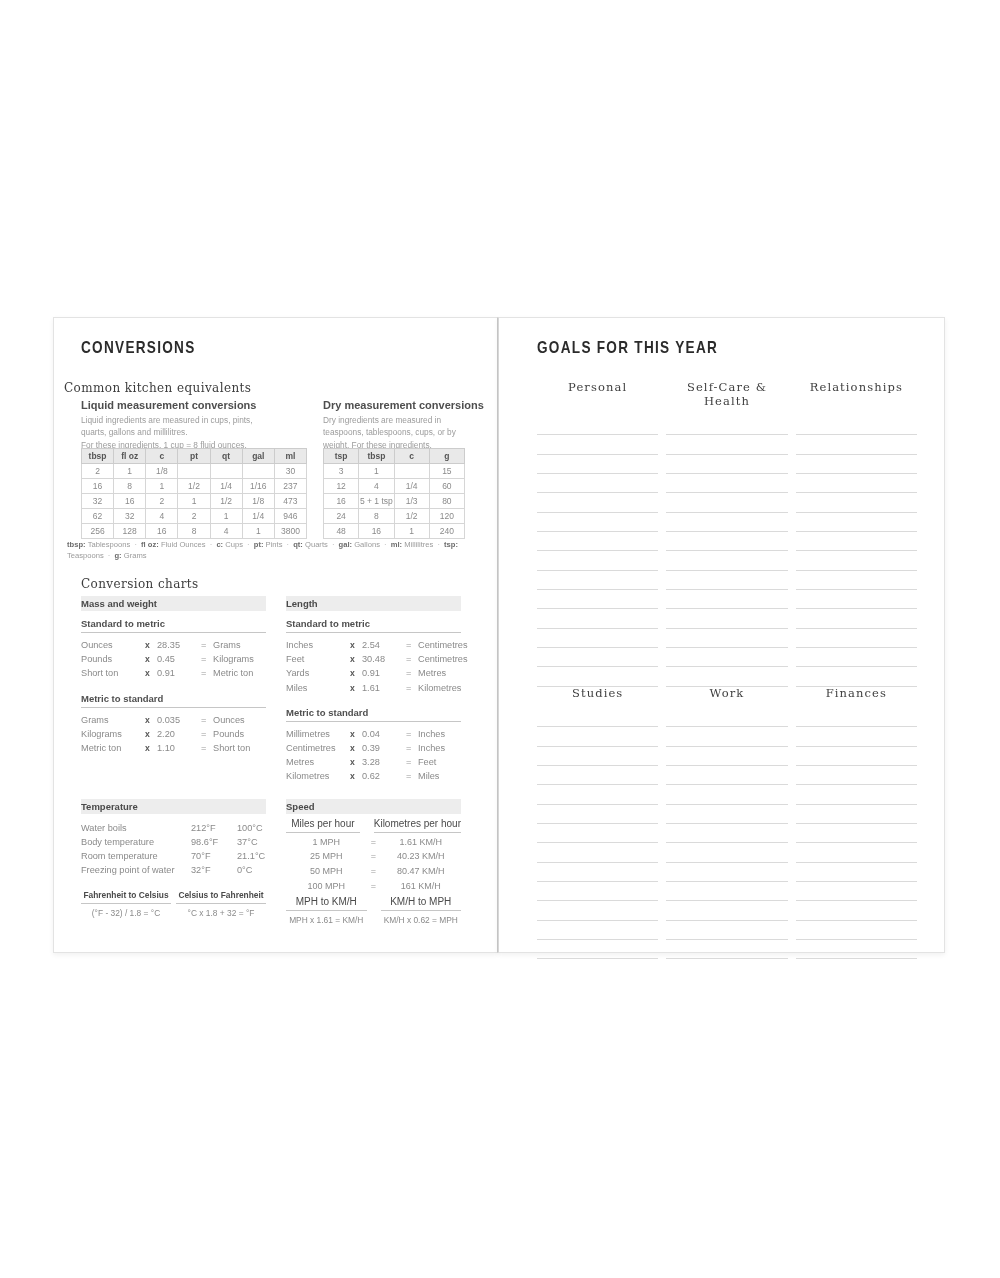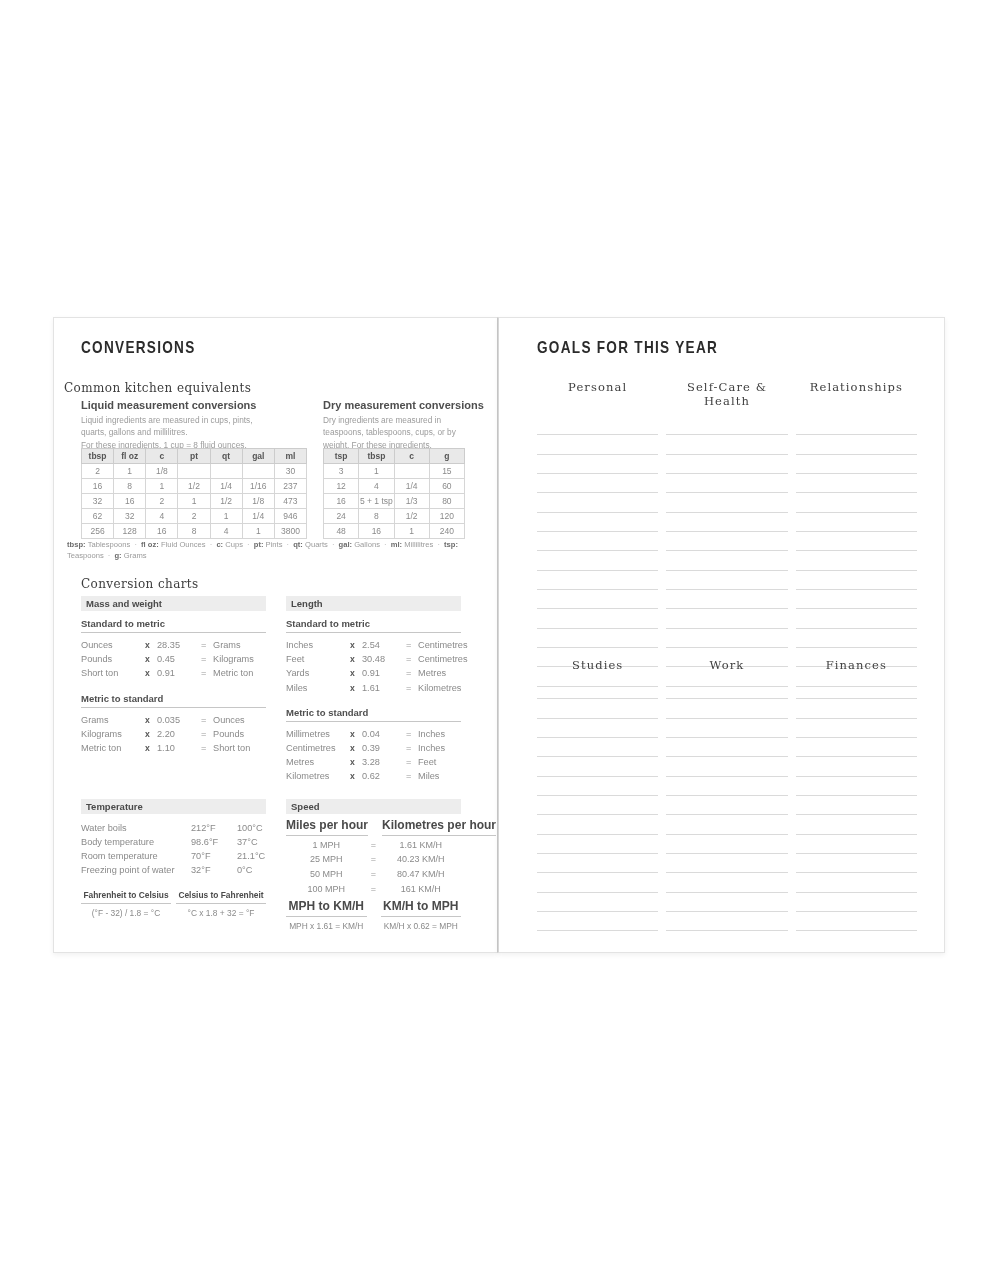--- a/index.html
+++ b/index.html
@@ -30,21 +30,21 @@
   table.kv th{background:#e9e9e9;color:#555555;font-weight:bold;border-color:#cccccc;}
   table.kv td{color:#8a8a8a;}
 
   .footnote{position:absolute;left:13px;top:222px;width:398px;font-size:7.6px;color:#9a9a9a;line-height:1.4;}
   .footnote .abbr{font-weight:bold;color:#6d6d6d;}
   .footnote .sep{color:#bbbbbb;padding:0 2px;}
 
   .chart-col{position:absolute;top:278px;}
   .chart-col.c-left{left:27px;width:185px;}
   .chart-col.c-right{left:232px;width:175px;}
-  .bar{background:#ededed;height:15px;line-height:15px;padding-left:5px;font-size:9.5px;font-weight:bold;color:#4a4a4a;margin-bottom:7px;}
+  .bar{background:#ededed;height:15px;line-height:15px;font-size:9.5px;font-weight:bold;color:#4a4a4a;margin-bottom:7px;}
   .subhead{font-size:9.5px;font-weight:bold;color:#4f4f4f;padding-bottom:3px;border-bottom:1px solid #c6c6c6;margin-bottom:5px;}
   .subhead.later{margin-top:12px;}
   .crow{display:flex;align-items:center;height:14.2px;font-size:9.2px;color:#8a8a8a;}
   .c-label{flex:0 0 64px;}
   .c-x{flex:0 0 12px;font-weight:bold;color:#555555;font-size:8.6px;}
   .c-val{flex:0 0 44px;}
   .c-eq{flex:0 0 12px;color:#9a9a9a;}
   .c-res{flex:1;}
   .bar.second{margin-top:44px;}
   .bar.speedbar{margin-top:15px;margin-bottom:4px;}
@@ -53,32 +53,32 @@
   .t-label{flex:0 0 110px;}
   .t-f{flex:0 0 46px;}
   .t-c{flex:1;}
 
   .fc-block{display:flex;gap:5px;margin-top:13px;}
   .fc-cell{flex:1;text-align:center;}
   .fc-head{font-size:8.4px;font-weight:bold;color:#4a4a4a;padding-bottom:3px;border-bottom:1px solid #c6c6c6;white-space:nowrap;}
   .fc-formula{font-size:8.4px;color:#8a8a8a;padding-top:4px;white-space:nowrap;}
 
   .speed-headrow{display:flex;margin-bottom:2px;}
-  .sp-h{flex:1;text-align:center;font-size:12px;font-weight:bold;color:#4a4a4a;padding-bottom:3px;border-bottom:1px solid #c6c6c6;white-space:nowrap;}
+  .sp-h{flex:1;text-align:center;font-size:10px;font-weight:normal;color:#4a4a4a;padding-bottom:3px;border-bottom:1px solid #c6c6c6;white-space:nowrap;}
   .sp-gap{flex:0 0 14px;}
   .srow{display:flex;align-items:center;height:14.6px;font-size:9px;color:#8a8a8a;}
   .s-cell{flex:1;text-align:center;}
   .s-eq{flex:0 0 14px;text-align:center;color:#9a9a9a;}
   .speed-subrow{display:flex;margin-top:3px;}
   .speed-formulas{display:flex;margin-top:1px;}
   .sp-f{flex:1;text-align:center;font-size:8.4px;color:#8a8a8a;padding-top:3px;white-space:nowrap;}
 
   .goals-group{position:absolute;left:38px;right:27px;}
   .goals-group.g1{top:62px;}
-  .goals-group.g2{top:340px;}
+  .goals-group.g2{top:368px;}
   .goal-headers{display:flex;gap:8px;margin-bottom:8px;}
   .goal-title{flex:1;text-align:center;font-family:"DejaVu Serif","Liberation Serif",serif;font-size:11.5px;letter-spacing:1.1px;color:#3f3f3f;}
   .goal-cols{display:flex;gap:8px;}
   .goal-col{flex:1;}
   .goal-line{height:18.35px;border-bottom:1px solid #dadada;}
 </style>
 </head>
 <body>
 
 <div class="spread">

